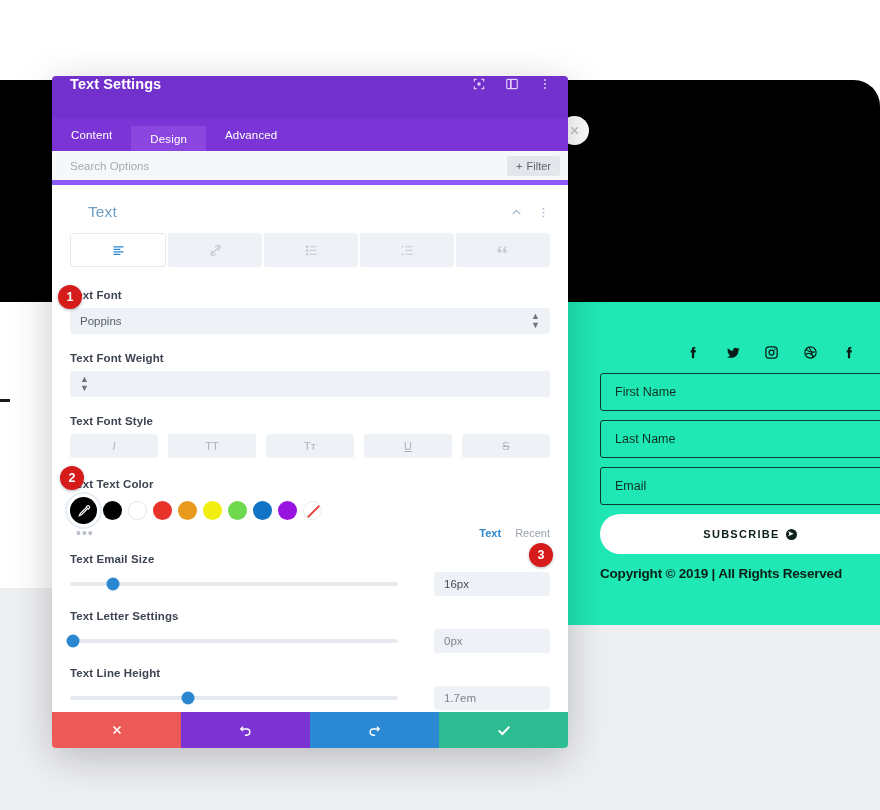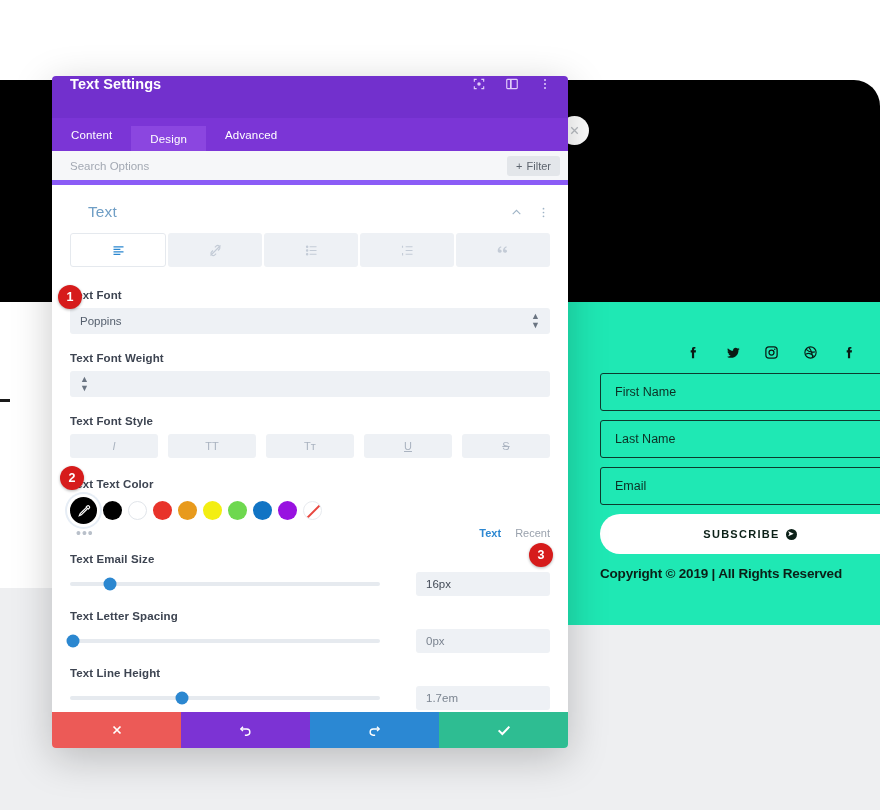--- a/index.html
+++ b/index.html
@@ -149,21 +149,21 @@
 
   .slider-block { margin-bottom:14px; }
   .slider-row { display:flex; align-items:center; gap:0; }
   .track-wrap { flex:1; position:relative; height:18px; display:flex; align-items:center; padding-right:36px; }
   .track { width:100%; height:4px; background:#e6eaef; border-radius:2px; position:relative; }
   .knob {
     position:absolute; width:13px; height:13px; border-radius:50%; background:#2b87d0;
     top:50%; transform:translate(-50%,-50%);
   }
   .num-box {
-    width:134px; height:24px; background:#eef1f5; border-radius:3px;
+    width:116px; height:24px; background:#eef1f5; border-radius:3px;
     display:flex; align-items:center; padding:0 10px; font-size:11.5px; color:#7b8490;
   }
   .num-box.filled { color:#434b57; }
 
   .m-foot {
     height:36px; display:flex; flex:none;
   }
   .fb { flex:1; display:flex; align-items:center; justify-content:center; color:#fff; font-size:14px; }
   .fb.red { background:#ec5a57; }
   .fb.purple { background:#7c33d4; }
@@ -397,21 +397,21 @@
           <div class="track-wrap">
             <div class="track">
               <div class="knob" style="left:13%"></div>
             </div>
           </div>
           <div class="num-box filled">16px</div>
         </div>
       </div>
 
       <div class="slider-block">
-        <div class="f-label">Text Letter Spacing</div>
+        <div class="f-label">Text Letter Settings</div>
         <div class="slider-row">
           <div class="track-wrap">
             <div class="track">
               <div class="knob" style="left:1%"></div>
             </div>
           </div>
           <div class="num-box">0px</div>
         </div>
       </div>
 

